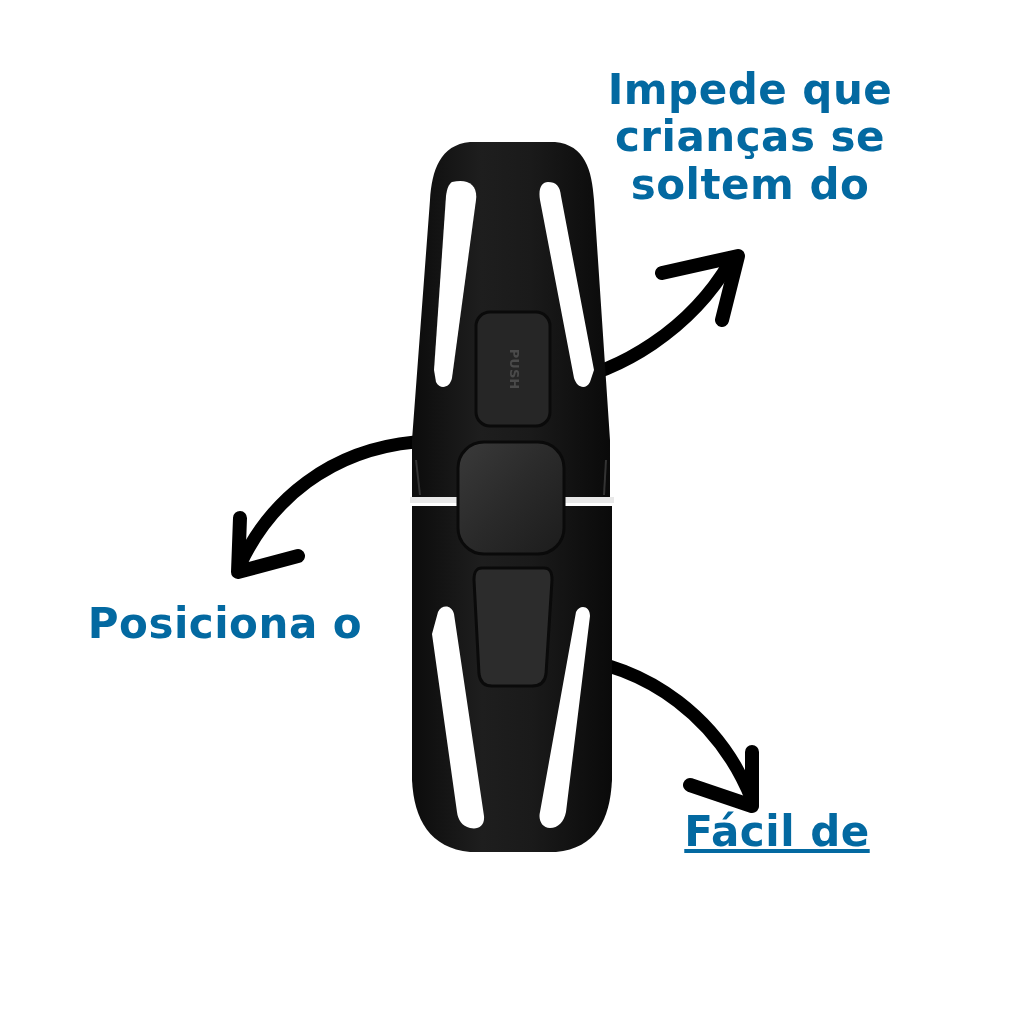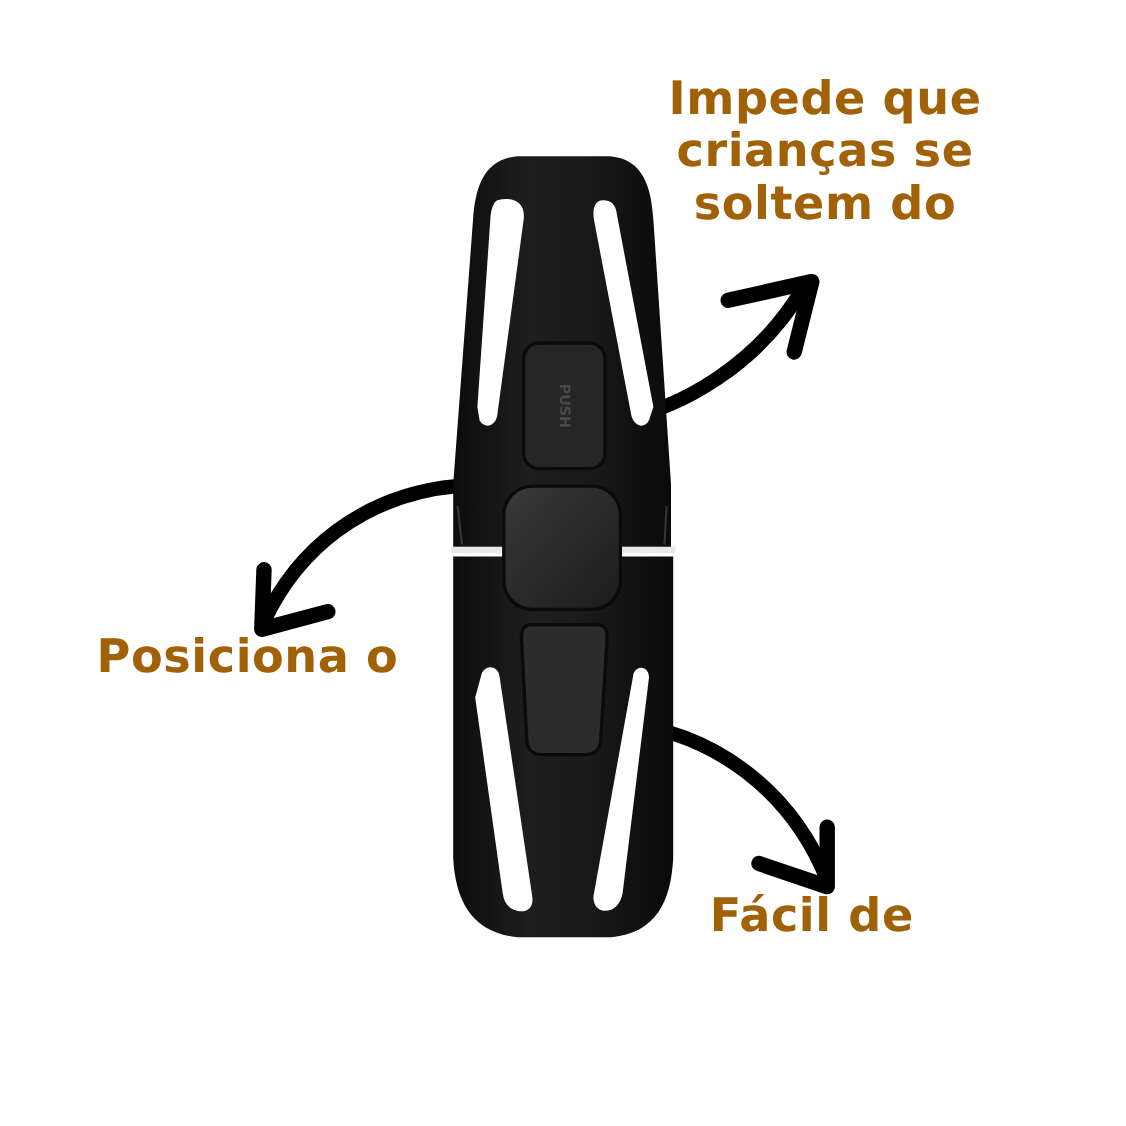--- a/index.html
+++ b/index.html
@@ -2,29 +2,29 @@
 <html><head>
 <meta charset="utf-8">
 <style>
   html, body { margin: 0; padding: 0; background: #ffffff; }
   body { width: 1024px; height: 1024px; position: relative; overflow: hidden; }
   .stage { position: absolute; left: 0; top: 0; width: 1024px; height: 1024px; background: #ffffff; }
   .label {
     position: absolute;
     font-family: "DejaVu Sans", sans-serif;
     font-weight: bold;
-    color: #a16207;
+    color: #0369a1;
     text-align: center;
     line-height: 1.13;
     letter-spacing: 0.5px;
   }
   .label span { display: block; white-space: nowrap; }
   .label-top { left: 590px; top: 66px; width: 320px; font-size: 42px; }
-  .label-left { left: 20px; top: 573px; width: 410px; font-size: 42px; }
-  .label-bottom { left: 623px; top: 808px; width: 230px; font-size: 42px; }
+  .label-left { left: 20px; top: 600px; width: 410px; font-size: 42px; }
+  .label-bottom { left: 662px; top: 808px; width: 230px; font-size: 42px; text-decoration: underline; }
   svg.art { position: absolute; left: 0; top: 0; }
 </style>
 </head>
 <body>
 
 <div class="stage">
 
   <svg class="art" width="1024" height="1024" viewBox="0 0 1024 1024">
     <defs>
       <linearGradient id="plastic" x1="0" x2="1" y1="0" y2="0">

